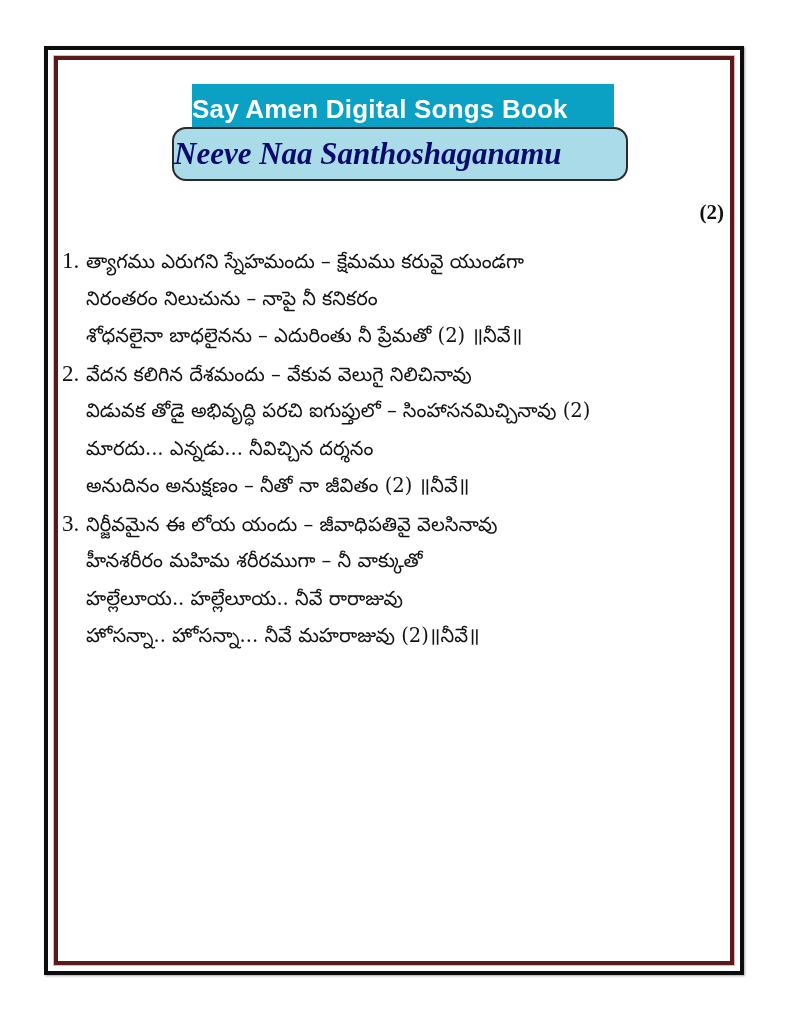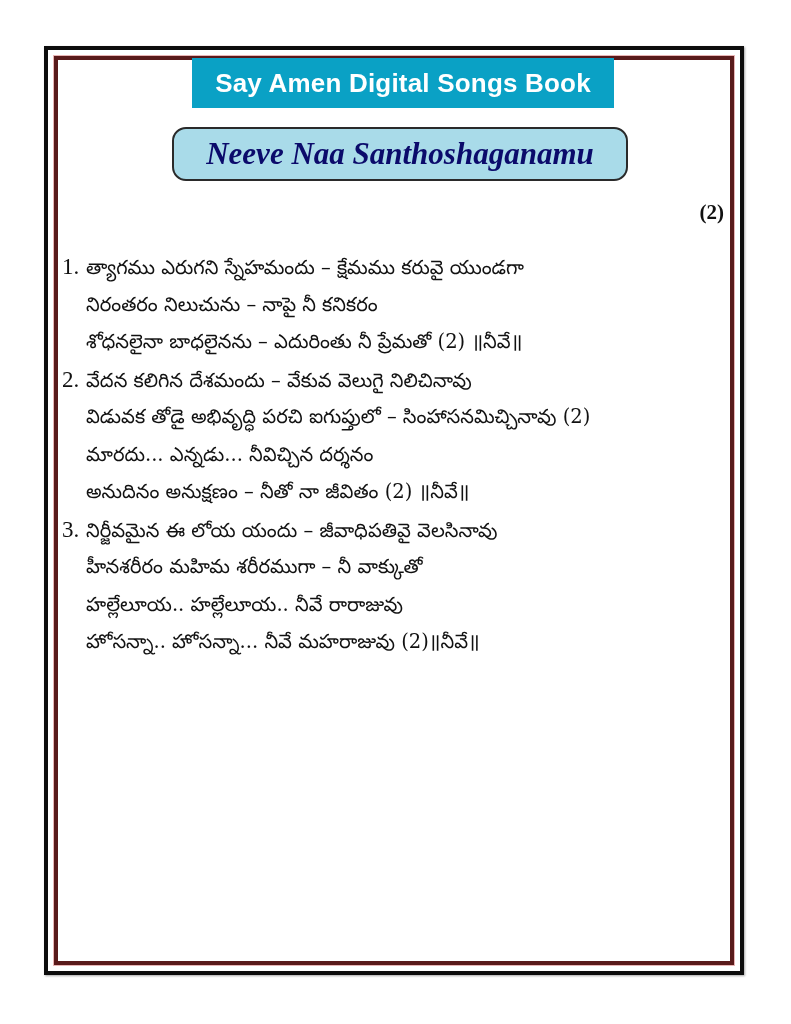--- a/index.html
+++ b/index.html
@@ -29,48 +29,48 @@
       top: 56px;
       width: 672px;
       height: 901px;
       border: 4px solid #5a1a1a;
       outline: 1px solid #e9b5b5;
       outline-offset: 0px;
     }
     .header-banner {
       position: absolute;
       left: 192px;
-      top: 58px;
+      top: 84px;
       width: 422px;
       height: 50px;
       background: #0aa1c5;
       color: #ffffff;
       font-family: "Liberation Sans", sans-serif;
       font-weight: bold;
       font-size: 26px;
       line-height: 50px;
-      text-align: center;
+      text-align: left;
       letter-spacing: 0.2px;
     }
     .title-pill {
       position: absolute;
       left: 172px;
       top: 127px;
       width: 452px;
       height: 50px;
       background: #a9dbe9;
       border: 2px solid #2a2a2a;
       border-radius: 14px;
       color: #0b0b6b;
       font-family: "Liberation Serif", serif;
       font-style: italic;
       font-weight: bold;
       font-size: 31px;
       line-height: 50px;
-      text-align: center;
+      text-align: left;
     }
     .lyrics {
       position: absolute;
       left: 62px;
       top: 192px;
       width: 664px;
       color: #111111;
     }
     .pallavi-line {
       font-family: "DejaVu Sans", sans-serif;
@@ -100,21 +100,21 @@
     }
     .stanza-line.first {
       padding-left: 0px;
     }
     .stanza-num {
       font-family: "Liberation Serif", serif;
       font-size: 23px;
       display: inline-block;
       width: 24px;
     }
-    .s1 { margin-top: 16px; }
+    .s1 { margin-top: 10px; }
   </style>
 </head>
 <body>
 
 <div class="outer-frame"></div>
 <div class="inner-frame"></div>
 
 <div class="header-banner">Say Amen Digital Songs Book</div>
 
 <div class="title-pill">Neeve Naa Santhoshaganamu</div>

